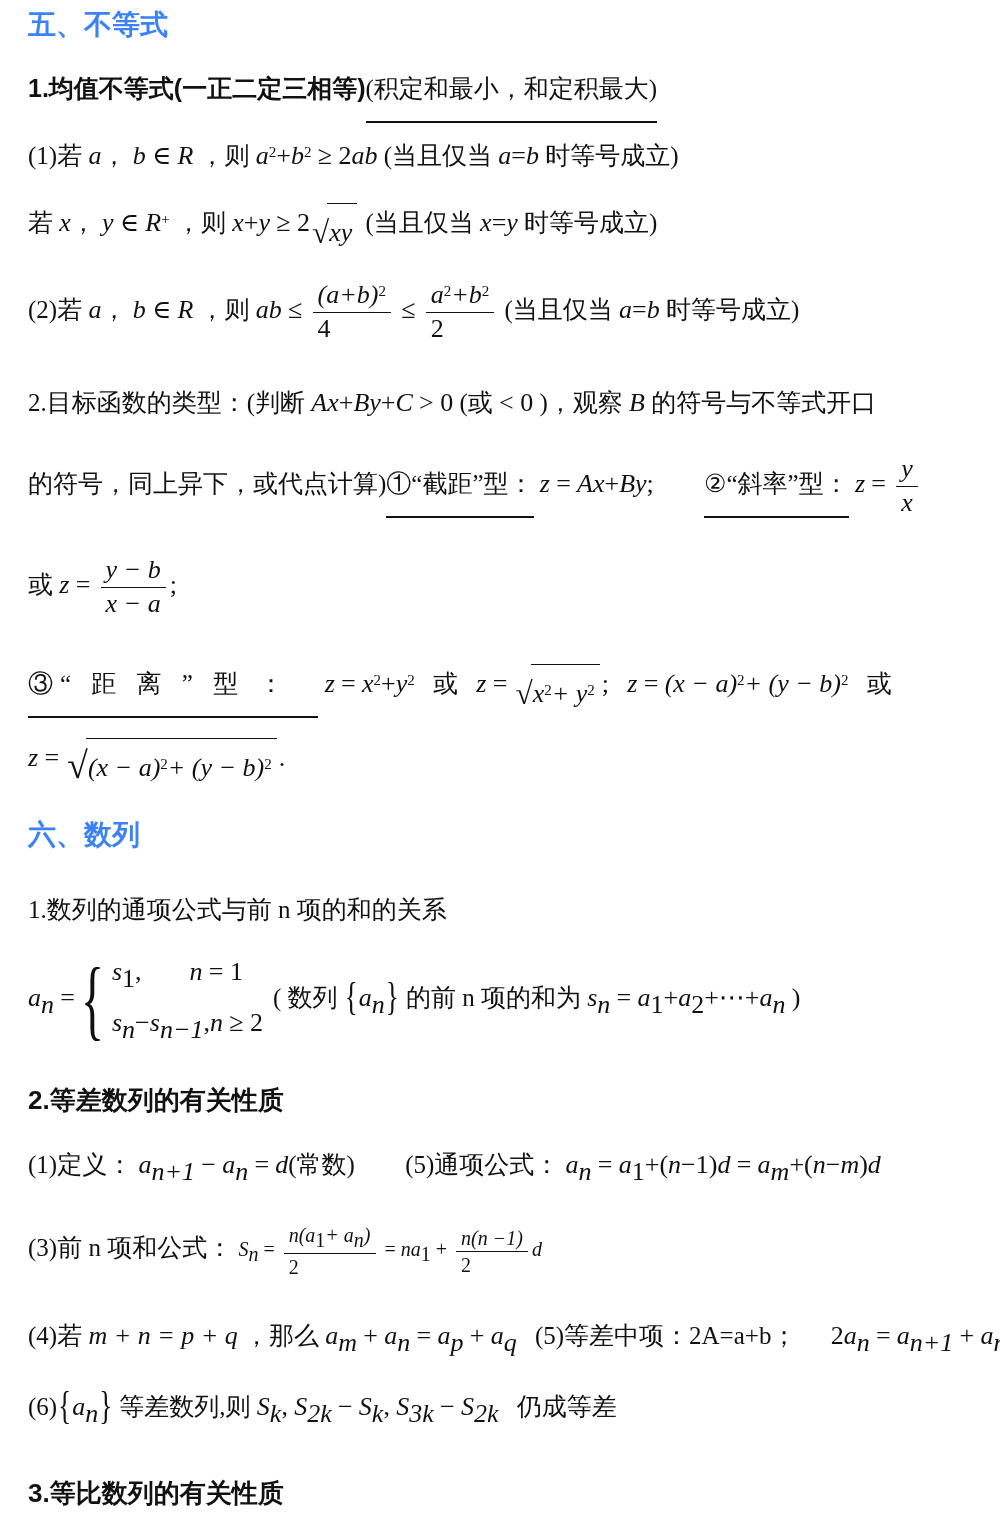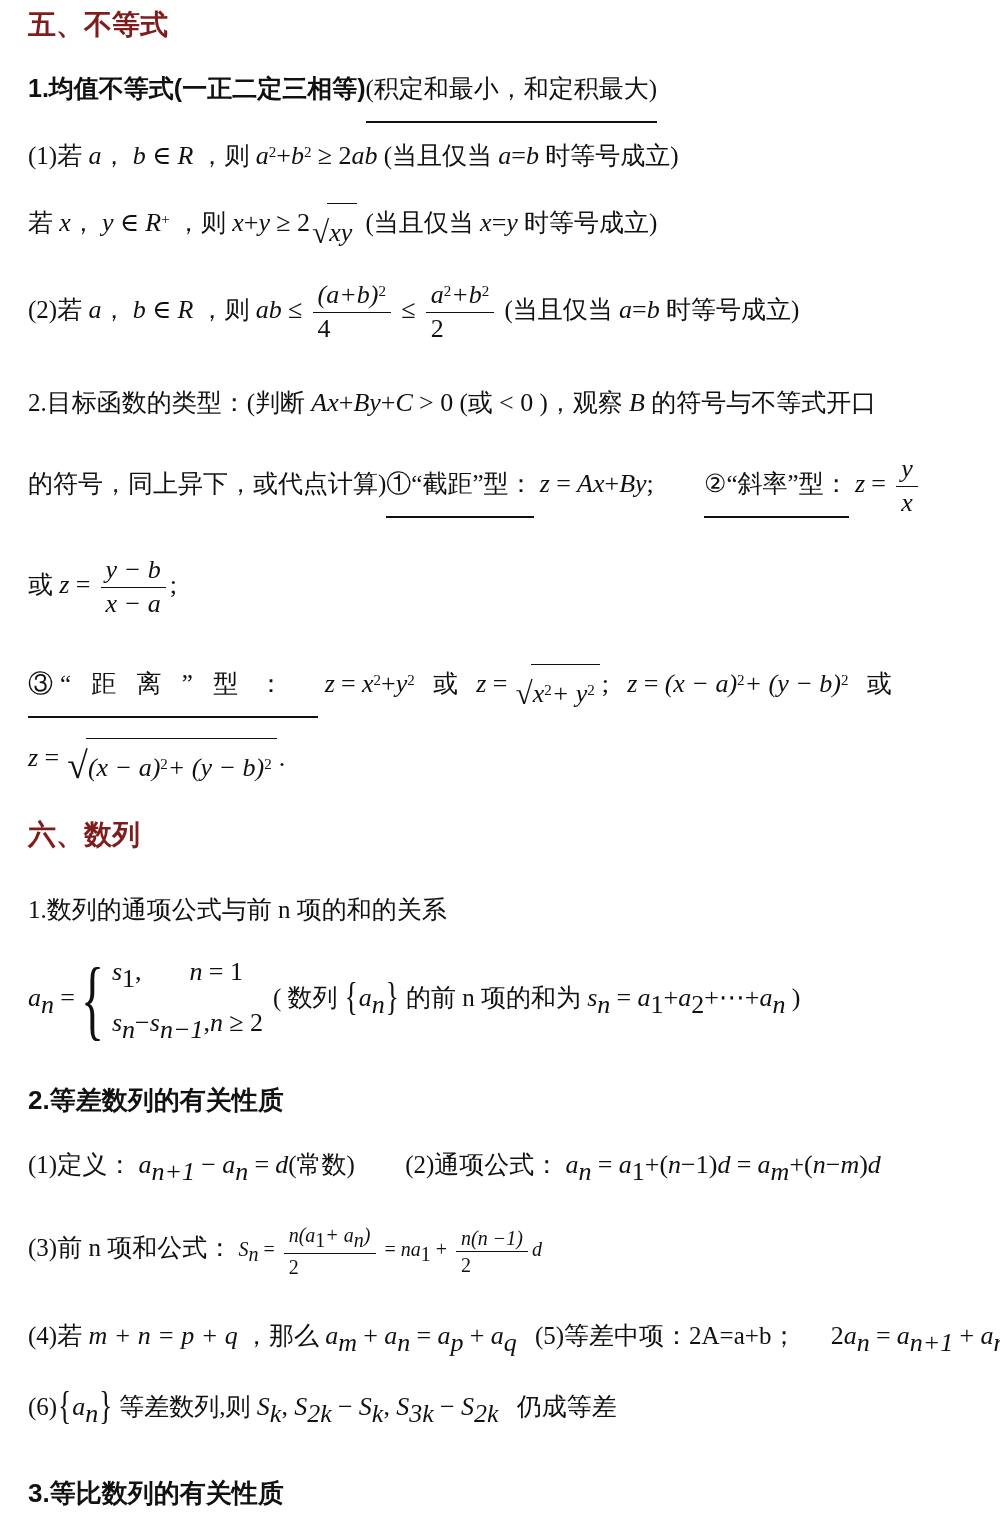--- a/index.html
+++ b/index.html
@@ -1,20 +1,20 @@
 <!DOCTYPE html>
 <html><head>
 <meta charset="utf-8">
 <style>
   html,body{margin:0;padding:0;background:#ffffff;}
   .page{position:relative;width:1000px;height:1514px;background:#ffffff;overflow:hidden;
         color:#111;font-family:"Liberation Serif","DejaVu Serif",serif;}
   .line{position:absolute;left:28px;white-space:nowrap;font-size:25px;line-height:1.35;}
   .hei{font-family:"Liberation Sans","DejaVu Sans",sans-serif;font-weight:bold;}
-  .blue{color:#7f1d1d;font-size:28px;}
+  .blue{color:#3b82f6;font-size:28px;}
   .cn{font-style:normal;}
   .mi{font-style:italic;font-size:26px;}
   .op{font-style:normal;font-size:26px;}
   sup{font-size:60%;font-style:normal;vertical-align:0.5em;}
   sub{font-size:62%;vertical-align:-0.25em;}
   sub.mi{font-style:italic;}
   .ul{border-bottom:2px solid #111;padding-bottom:19px;}
   .sp3{letter-spacing:7px;padding-right:28px;}
   .frac{display:inline-block;vertical-align:middle;text-align:left;margin:0 4px;}
   .frac .num{display:block;padding:0 5px 2px 5px;line-height:1.1;}
@@ -174,21 +174,21 @@
 
   <div class="line hei" style="top:1083px;font-size:26px">2.等差数列的有关性质</div>
 
   <div class="line" style="top:1147px">
     <span class="cn">(1)定义：</span>
     <span class="mi">a</span><sub class="mi">n+1</sub>
     <span class="op">−</span>
     <span class="mi">a</span><sub class="mi">n</sub>
     <span class="op">=</span>
     <span class="mi">d</span><span class="cn">(常数)</span>
-    <span class="cn gapL">(2)通项公式：</span>
+    <span class="cn gapL">(5)通项公式：</span>
     <span class="mi">a</span><sub class="mi">n</sub>
     <span class="op">=</span>
     <span class="mi">a</span><sub class="op">1</sub><span class="op">+(</span><span class="mi">n</span><span class="op">−1)</span><span class="mi">d</span>
     <span class="op">=</span>
     <span class="mi">a</span><sub class="mi">m</sub><span class="op">+(</span><span class="mi">n</span><span class="op">−</span><span class="mi">m</span><span class="op">)</span><span class="mi">d</span>
   </div>
 
   <div class="line" style="top:1224px">
     <span class="cn">(3)前 n 项和公式：</span>
     <span class="small-math">

